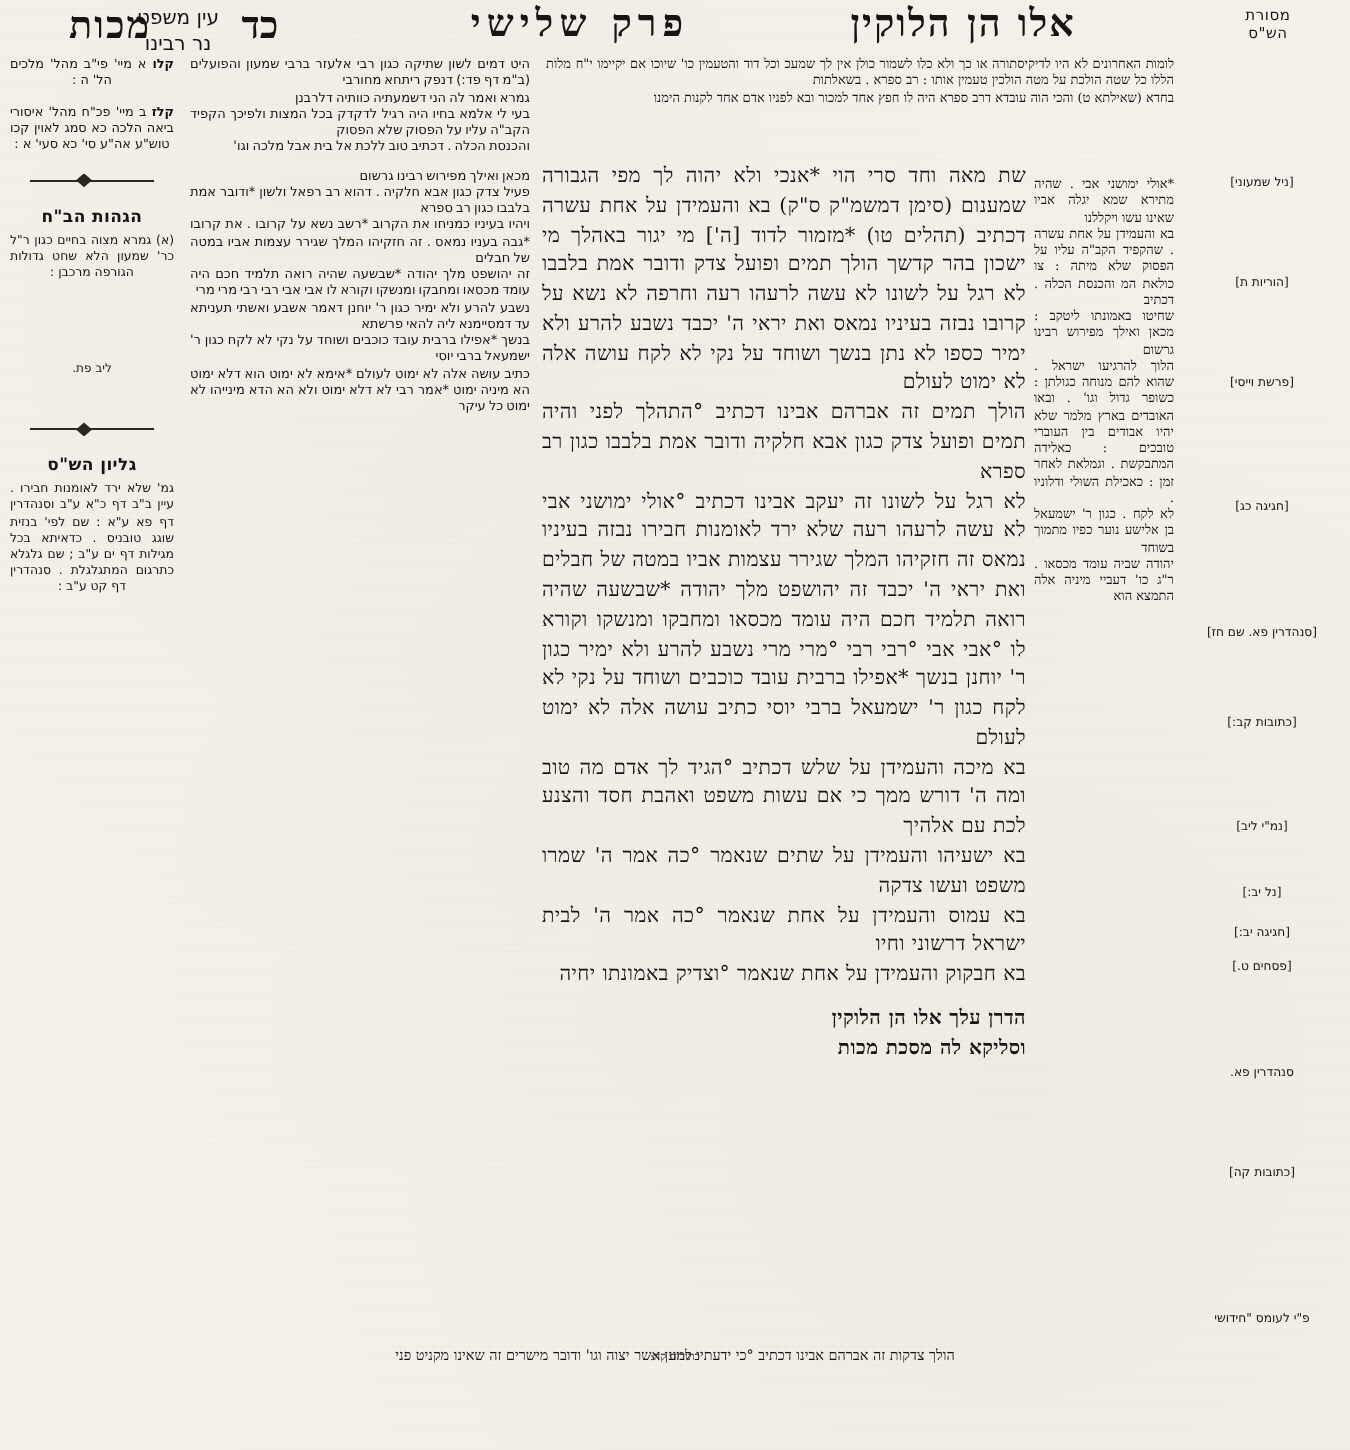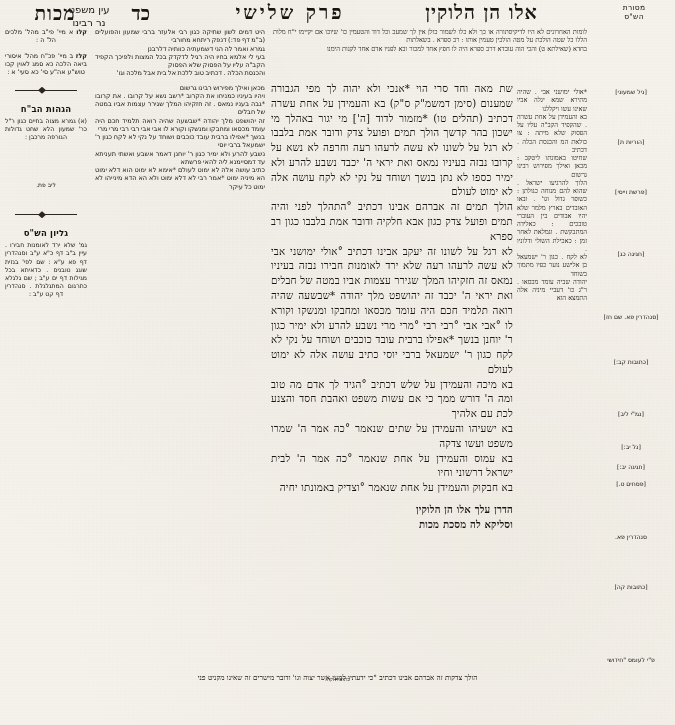--- a/index.html
+++ b/index.html
@@ -44,21 +44,21 @@
     letter-spacing:1px;
   }
   .hdr-perek{
     position:absolute;right:300px;top:1px;width:170px;
     text-align:center;font-size:19px;font-weight:700;
     font-family:"DejaVu Serif","Liberation Serif",serif;
     letter-spacing:3px;
   }
   .hdr-daf{
     position:absolute;left:110px;top:2px;width:40px;
-    text-align:right;font-size:19px;font-weight:700;
+    text-align:center;font-size:19px;font-weight:700;
     font-family:"DejaVu Serif","Liberation Serif",serif;
   }
   .hdr-tractate{
     position:absolute;left:12px;top:2px;width:86px;
     text-align:center;font-size:19px;font-weight:700;
     font-family:"DejaVu Serif","Liberation Serif",serif;
     letter-spacing:1px;
   }
   .hdr-ein{
     position:absolute;left:58px;top:4px;width:62px;
@@ -227,24 +227,25 @@
       <div>לומות האחרונים לא היו לדיקיסתורה או כך ולא כלו לשמור כולן אין לך שמעכ וכל דוד והטעמין כו' שיוכו אם יקיימו י"ח מלות הללו כל שטה הולכת על מטה הולכין טעמין אותו : רב ספרא . בשאלתות</div>
       <div>בחדא (שאילתא ט) והכי הוה עובדא דרב ספרא היה לו חפץ אחד למכור ובא לפניו אדם אחד לקנות הימנו</div>
     </div>
 
     <div id="tosafot" class="micro" style="top:0;">
       <div>היט דמים לשון שתיקה כגון רבי אלעזר ברבי שמעון והפועלים (ב"מ דף פד:) דנפק ריתחא מחורבי</div>
       <div>גמרא ואמר לה הני דשמעתיה כוותיה דלרבנן</div>
       <div>בעי לי אלמא בחיו היה רגיל לדקדק בכל המצות ולפיכך הקפיד הקב"ה עליו על הפסוק שלא הפסוק</div>
       <div>והכנסת הכלה . דכתיב טוב ללכת אל בית אבל מלכה וגו'</div>
       <div style="margin-top:6px;text-align:center;">מכאן ואילך מפירוש רבינו גרשום</div>
+      <div>פעיל צדק כגון אבא חלקיה . דהוא רב רפאל ולשון *ודובר אמת בלבבו כגון רב ספרא</div>
       <div>ויהיו בעיניו כמניחו את הקרוב *רשב נשא על קרובו . את קרובו *גבה בעניו נמאס . זה חזקיהו המלך שגירר עצמות אביו במטה של חבלים</div>
       <div>זה יהושפט מלך יהודה *שבשעה שהיה רואה תלמיד חכם היה עומד מכסאו ומחבקו ומנשקו וקורא לו אבי אבי רבי רבי מרי מרי</div>
+      <div>נשבע להרע ולא ימיר כגון ר' יוחנן דאמר אשבע ואשתי תעניתא עד דמסיימנא ליה להאי פרשתא</div>
       <div>בנשך *אפילו ברבית עובד כוכבים ושוחד על נקי לא לקח כגון ר' ישמעאל ברבי יוסי</div>
-      <div>נשבע להרע ולא ימיר כגון ר' יוחנן דאמר אשבע ואשתי תעניתא עד דמסיימנא ליה להאי פרשתא</div>
       <div>כתיב עושה אלה לא ימוט לעולם *אימא לא ימוט הוא דלא ימוט הא מיניה ימוט *אמר רבי לא דלא ימוט ולא הא הדא מינייהו לא ימוט כל עיקר</div>
     </div>
 
     <div id="rashi" class="rashiblock" style="top:60px;">
       <div>*אולי ימושני אבי . שהיה מתירא שמא יגלה אביו שאינו עשו ויקללנו</div>
       <div>בא והעמידן על אחת עשרה . שהקפיד הקב"ה עליו על הפסוק שלא מיתה : צו כולאת המ והכנסת הכלה . דכתיב</div>
       <div>שחיטו באמונתו ליטקב : מכאן ואילך מפירוש רבינו גרשום</div>
       <div>הלוך להרגיעו ישראל . שהוא להם מנוחה כגולתן : כשופר גדול וגו' . ובאו האובדים בארץ מלמר שלא יהיו אבודים בין העוברי טובכים : כאלידה המתבקשת . וגמלאת לאחר זמן : כאכילת השולי ודלוניו .</div>
       <div>לא לקח . כגון ר' ישמעאל בן אלישע נוער כפיו מתמוך בשוחד</div>
       <div>יהודה שביה עומד מכסאו . ר"ג כו' דעביי מיניה אלה התמצא הוא</div>

